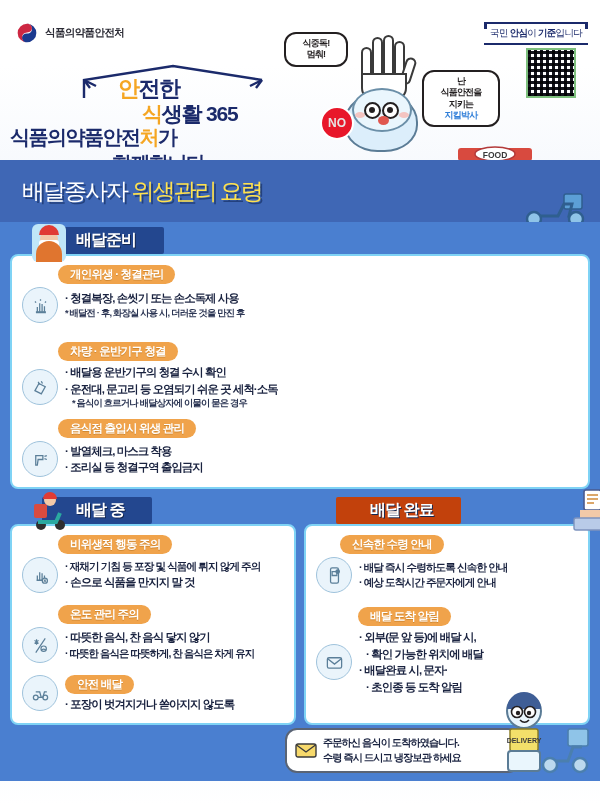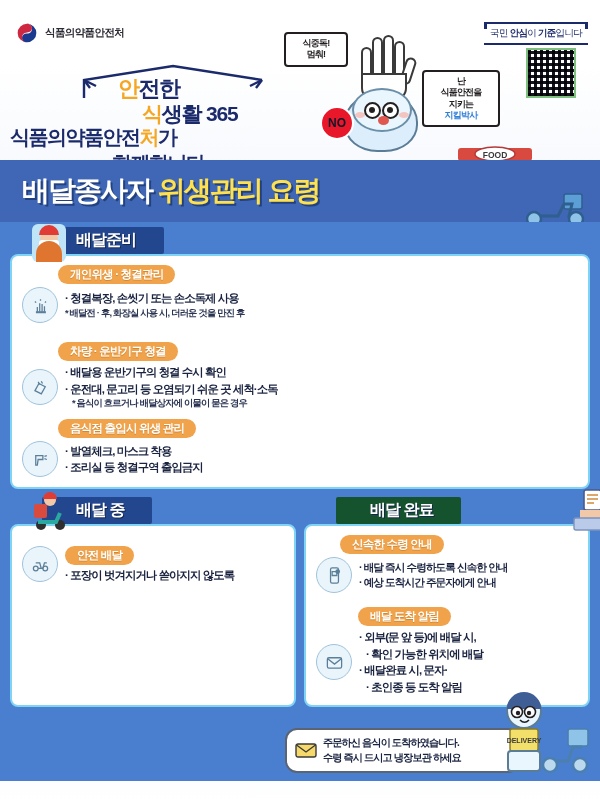--- a/index.html
+++ b/index.html
@@ -35,55 +35,55 @@
   .brand-l1{position:absolute;left:62px;top:16px;font-size:22px;font-weight:bold;color:#1b2a6b;letter-spacing:-1.5px;}
   .brand-l1 .hl{color:#f5a623;}
   .brand-l2{position:absolute;left:86px;top:42px;font-size:21px;font-weight:bold;color:#1b2a6b;letter-spacing:-1.2px;}
   .brand-l2 .hl{color:#f5a623;}
   .brand-l3{position:absolute;left:-46px;top:66px;font-size:20px;font-weight:bold;color:#1b2a6b;letter-spacing:-1.5px;}
   .brand-l3 .hl{color:#f5a623;}
   .brand-l4{position:absolute;left:56px;top:92px;font-size:20px;font-weight:bold;color:#1b2a6b;letter-spacing:-1.5px;}
 
   
   .mascot{position:absolute;left:300px;top:30px;width:140px;height:130px;}
-  .bubble{position:absolute;background:#ffffff;border:2px solid #231f20;border-radius:4px;
+  .bubble{position:absolute;background:#ffffff;border:2px solid #231f20;border-radius:12px;
     font-size:9px;font-weight:bold;color:#231f20;text-align:center;line-height:1.25;padding:4px 6px;letter-spacing:-0.8px;}
   .bubble.b1{left:-16px;top:2px;width:48px;}
   .bubble.b2{left:122px;top:40px;width:62px;}
   .bubble.b2 .blue{color:#2f7ed8;}
   .no-badge{position:absolute;left:20px;top:76px;width:30px;height:30px;border-radius:50%;
-    background:#e8172a;color:#0f172a;font-size:12px;font-weight:bold;display:flex;align-items:center;
+    background:#e8172a;color:#e5e5e5;font-size:12px;font-weight:bold;display:flex;align-items:center;
     justify-content:center;border:2px solid #fff;}
   .hand{position:absolute;left:56px;top:4px;width:62px;height:66px;}
   .body-blob{position:absolute;left:44px;top:62px;width:70px;height:56px;
     background:#dceefb;border:2px solid #5b7c96;border-radius:50% 50% 45% 45%;}
   .face{position:absolute;left:52px;top:58px;width:56px;height:40px;background:#eaf6fd;
     border:2px solid #6b8fa8;border-radius:50%;}
   .eye{position:absolute;top:12px;width:13px;height:13px;border-radius:50%;background:#fff;border:2px solid #231f20;}
   .eye.l{left:10px;} .eye.r{left:28px;}
   .eye i{position:absolute;left:3px;top:3px;width:6px;height:6px;border-radius:50%;background:#231f20;display:block;}
   .mouth{position:absolute;left:24px;top:26px;width:11px;height:9px;border-radius:50%;background:#e0574f;}
   .cheek{position:absolute;top:22px;width:10px;height:6px;border-radius:50%;background:#f6b8b2;opacity:.8;}
   .cheek.l{left:1px;} .cheek.r{left:45px;}
   .store{position:absolute;left:452px;top:138px;width:90px;height:80px;}
 
   
   .titleband{position:relative;height:62px;background:#3f67b5;display:flex;align-items:center;}
-  .titleband .maintitle{margin-left:22px;font-size:28px;font-weight:bold;color:#ffffff;letter-spacing:-2px;
+  .titleband .maintitle{margin-left:22px;font-size:23px;font-weight:normal;color:#ffffff;letter-spacing:-2px;
     text-shadow:2px 2px 0 #23417e;white-space:nowrap;}
   .titleband .maintitle .y{color:#ffe14d;}
   .scooter-hero{position:absolute;right:6px;bottom:-6px;width:74px;height:42px;}
 
   
   .content{position:relative;background:#4a7fd0;padding:6px 10px 8px;min-height:545px;}
 
   .seccap{display:flex;align-items:flex-end;position:relative;height:26px;margin:0 0 0 32px;}
   .seccap .cap{background:#23478f;color:#fff;font-size:16px;font-weight:bold;letter-spacing:-1px;
     padding:3px 28px 3px 34px;border-radius:2px;text-shadow:1px 1px 0 #13264f;}
-  .seccap .cap.purple{background:#14532d;}
+  .seccap .cap.purple{background:#c2410c;}
   .seccap .avatar{position:absolute;left:-12px;bottom:-8px;width:38px;height:42px;}
 
   .card{background:#ffffff;border:2px solid #7fd3f5;border-radius:8px;padding:8px 10px 10px;}
 
   .grid2{display:flex;gap:8px;flex-direction:column;}
   .grid2 > .col{flex:1;}
 
   .pill{display:inline-block;background:#f0a34b;color:#ffffff;font-size:11.5px;font-weight:bold;
     letter-spacing:-0.8px;border-radius:11px;padding:2px 12px;margin-left:36px;white-space:nowrap;
     text-shadow:0 1px 0 rgba(150,90,10,.35);}
@@ -282,20 +282,53 @@
             <circle cx="20" cy="10" r="6" fill="#f2c9a8"></circle>
             <path d="M13 9a7 7 0 0 1 14 0z" fill="#e03b34"></path>
             <rect x="4" y="14" width="13" height="14" rx="2" fill="#d94b3f"></rect>
             <circle cx="11" cy="35" r="5" fill="#2f2f2f"></circle>
             <circle cx="30" cy="35" r="5" fill="#2f2f2f"></circle>
             <path d="M8 32h18l4-9" stroke="#2aa9a0" stroke-width="4" fill="none"></path>
           </svg>
           <span class="cap">배달 중</span>
         </div>
         <div class="card">
+          <div>
+            <div class="pill">비위생적 행동 주의</div>
+            <div class="itemrow">
+              <div class="ic">
+                <svg viewBox="0 0 24 24" width="19" height="19" fill="none" stroke="#5b7f99" stroke-width="1.6">
+                  <path d="M8 18v-6M11 18V8M14 18V9M17 18v-6M7 18h11"></path>
+                    <circle cx="17.5" cy="18.5" r="3.2" fill="#fff"></circle>
+                  <path d="M16.2 17.2l2.6 2.6M18.8 17.2l-2.6 2.6"></path>
+                </svg>
+              </div>
+              <div class="lines">
+                <div class="l1" style="font-size:10.6px">재채기 기침 등 포장 및 식품에 튀지 않게 주의</div>
+                <div class="l1">손으로 식품을 만지지 말 것</div>
+              </div>
+            </div>
+          </div>
+          <div style="margin-top:11px">
+            <div class="pill">온도 관리 주의</div>
+            <div class="itemrow">
+              <div class="ic">
+                <svg viewBox="0 0 24 24" width="19" height="19" fill="none" stroke="#5b7f99" stroke-width="1.5">
+                  <path d="M7 4v7M4.5 5.5l5 4M9.5 5.5l-5 4"></path>
+                    <path d="M18 3L6 21"></path>
+                  <circle cx="16" cy="16" r="3.4"></circle>
+                    <path d="M13 18c1-2 5-2 6 0"></path>
+                </svg>
+              </div>
+              <div class="lines">
+                <div class="l1">따뜻한 음식, 찬 음식 닿지 않기</div>
+                <div class="l1" style="font-size:10.4px">따뜻한 음식은 따뜻하게, 찬 음식은 차게 유지</div>
+              </div>
+            </div>
+          </div>
           <div style="margin-top:11px">
             <div class="itemrow">
               <div class="ic">
                 <svg viewBox="0 0 24 24" width="19" height="19" fill="none" stroke="#5b7f99" stroke-width="1.6">
                   <circle cx="6" cy="17" r="3"></circle>
                     <circle cx="18" cy="17" r="3"></circle>
                   <path d="M9 17h6l2-7h3M6 10h5l2 7"></path>
                 </svg>
               </div>
               <div class="lines">

